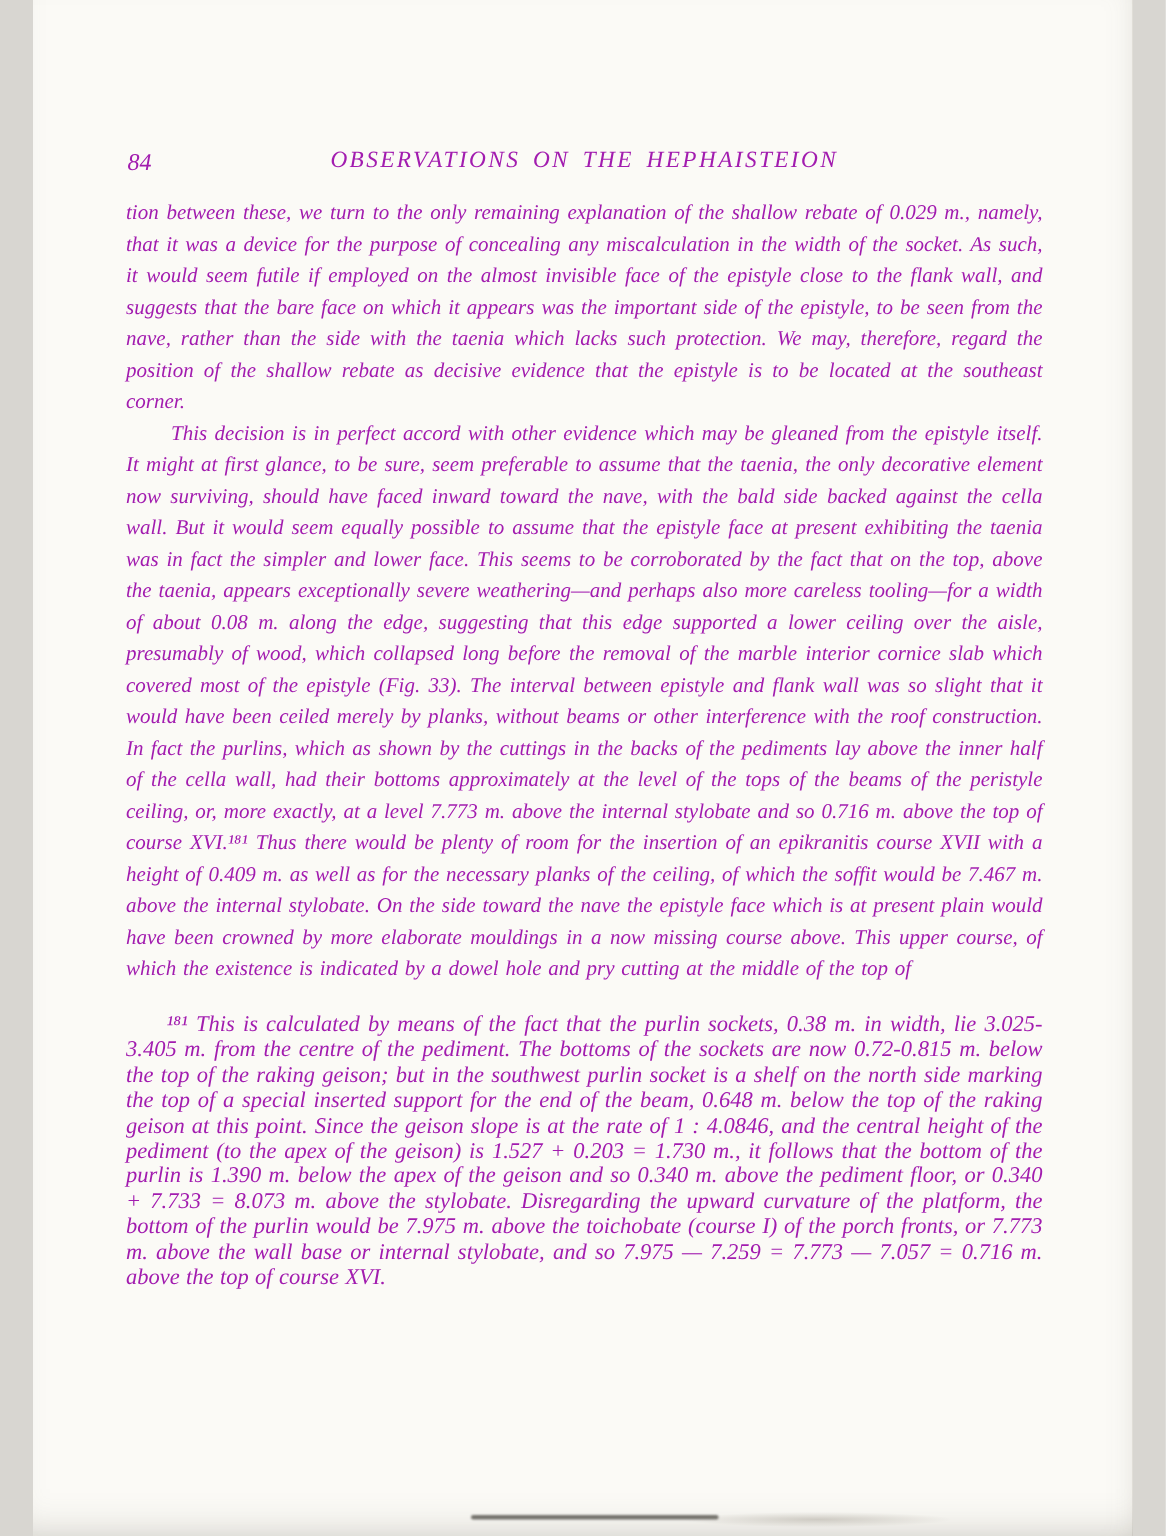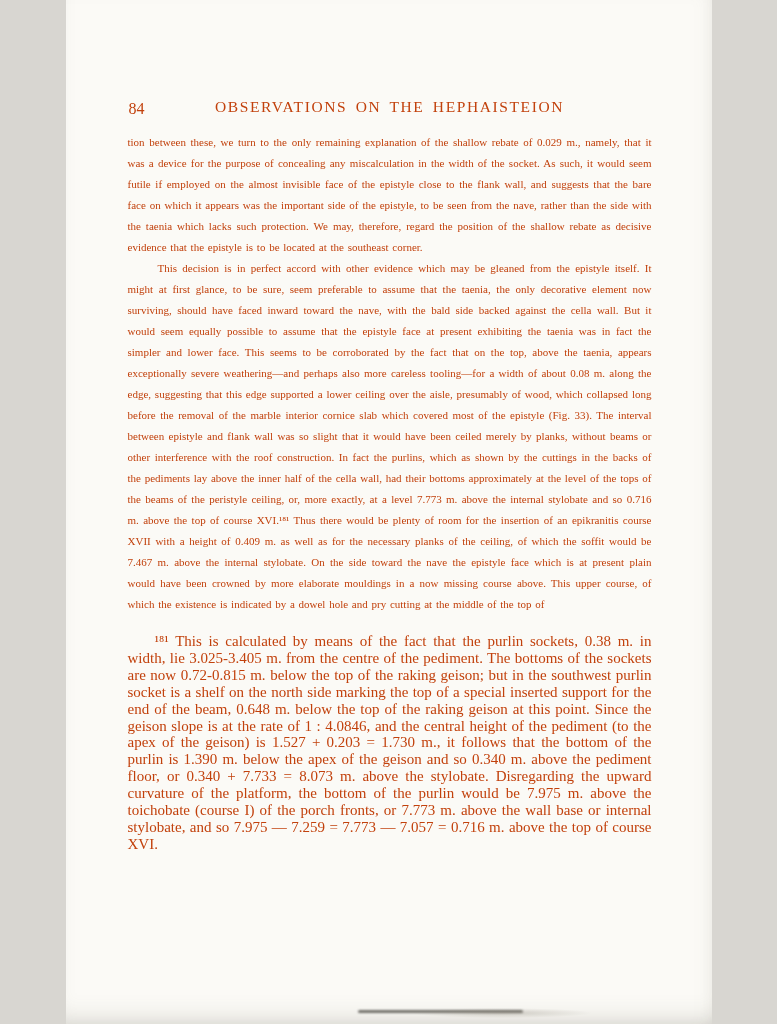--- a/index.html
+++ b/index.html
@@ -3,28 +3,29 @@
 <meta charset="utf-8">
 <style>
   html, body {
     margin: 0;
     padding: 0;
     background: #d8d6d1;
     font-family: "Liberation Serif", "DejaVu Serif", serif;
   }
   .page {
     position: relative;
-    width: 646px;
+    width: 733px;
     height: 1024px;
     margin: 0 auto;
     background: #fbfaf6;
     box-shadow: inset 0 -20px 28px -22px rgba(110,105,95,.38),
                 inset -14px 0 24px -22px rgba(120,115,105,.25);
     overflow: hidden;
-    color: #c2410c;
+    color: #a21caf;
+    font-style: italic;
   }
   .content {
     position: absolute;
     left: 62px;
     right: 60px;
     top: 62px;
   }
   .header {
     position: relative;
     height: 22px;
@@ -39,21 +40,21 @@
   .running-title {
     display: block;
     text-align: center;
     font-size: 15.5px;
     letter-spacing: 1.6px;
     word-spacing: 3px;
     margin-top: 36px;
   }
   .bodytext p {
     margin: 0;
-    font-size: 11px;
+    font-size: 14px;
     line-height: 21px;
     text-align: justify;
     word-spacing: 1px;
   }
   .bodytext p.indent {
     text-indent: 30px;
   }
   .footnote {
     margin-top: 18px;
     font-size: 15px;

